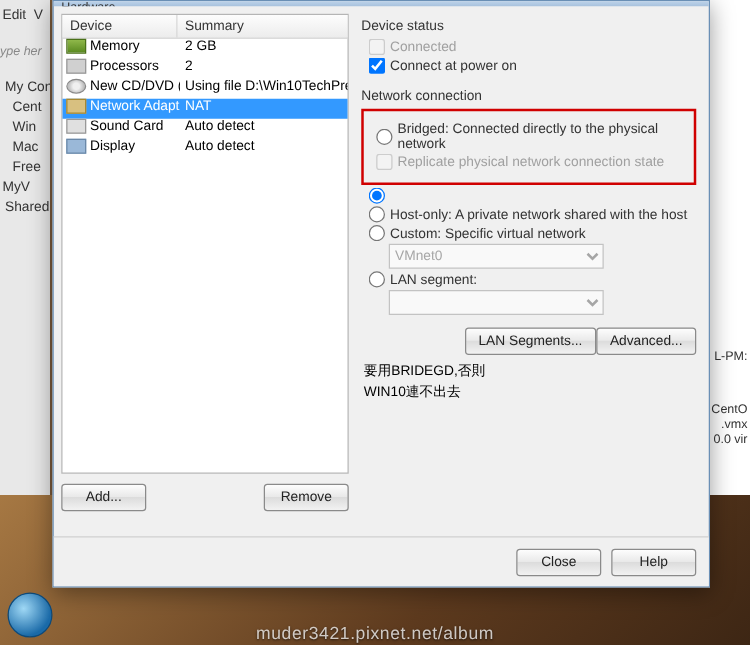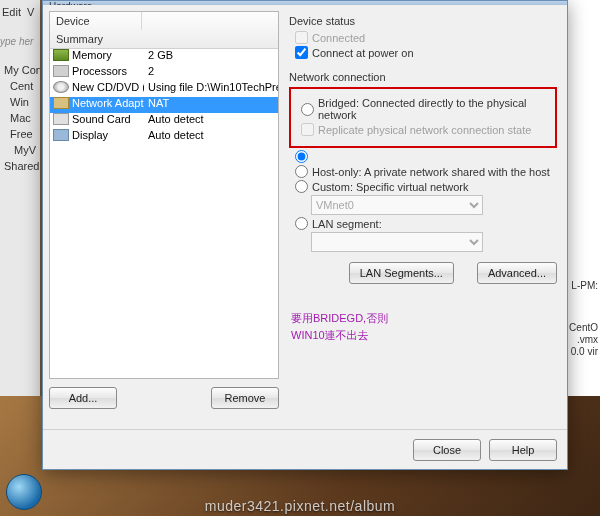--- a/index.html
+++ b/index.html
@@ -18,21 +18,21 @@
   position: absolute; left: 42px; top: 0; width: 526px; height: 470px;
   background: #f0f0f0; border: 1px solid #6a8fb5;
   box-shadow: 0 4px 18px rgba(0,0,0,0.4);
 }
 .titlebar { height: 4px; background: linear-gradient(#bcd2ea, #a8c2dd); overflow: hidden; color: #333; padding: 0 6px; font-size: 10px; }
 .dialog-body { display: flex; height: 410px; padding: 6px; gap: 6px; }
 
 
 .left-panel { width: 230px; display: flex; flex-direction: column; }
 .device-list { flex: 1; background: #fff; border: 1px solid #b5b5b5; }
-.dev-header { display: flex; background: linear-gradient(#fdfdfd, #ececec); border-bottom: 1px solid #d0d0d0; flex-direction: column; }
+.dev-header { display: flex; background: linear-gradient(#fdfdfd, #ececec); border-bottom: 1px solid #d0d0d0; }
 .dev-header span { padding: 3px 6px; font-weight: normal; color: #333; }
 .dev-col1 { width: 92px; border-right: 1px solid #d8d8d8; }
 .dev-row { display: flex; align-items: flex-start; height: 16px; }
 .dev-row .ico { width: 16px; height: 12px; margin: 0 3px; display: inline-block; }
 .dev-row .name { width: 72px; overflow: hidden; white-space: nowrap; }
 .dev-row .summ { flex: 1; overflow: hidden; white-space: nowrap; padding-left: 4px; }
 .dev-row.selected { background: #3399ff; color: #fff; }
 .ico-mem { background: linear-gradient(#8fb84a, #5a8a20); border: 1px solid #4a7018; }
 .ico-cpu { background: #d0d0d0; border: 1px solid #999; }
 .ico-cd  { background: radial-gradient(circle, #f0f0f0 30%, #c0c0c0 70%); border-radius: 50%; border: 1px solid #888; }
@@ -45,22 +45,22 @@
 
 .right-panel { flex: 1; padding: 2px 4px; position: relative; }
 .grp-label { color: #333; margin: 2px 0 4px 0; }
 .chk-row, .rad-row { display: flex; align-items: center; gap: 4px; margin: 2px 0 2px 6px; color: #333; }
 .chk-row input, .rad-row input { margin: 0; }
 .disabled { color: #a0a0a0; }
 .highlight-box { border: 2px solid #d00000; padding: 6px 4px 8px 4px; margin: 2px 0 2px 0; }
 .sub-chk { font-size: 10.5px; }
 .select-row { margin: 2px 0 2px 22px; }
 select.combo { width: 172px; height: 20px; background: #fdfdfd; border: 1px solid #b0b0b0; color: #888; }
-.adv-row { display: flex; justify-content: flex-end; gap: 23px; margin-top: 10px; }
-.annotation { color: #a21caf; font-size: 13px; line-height: 1.5; margin-top: 26px; margin-left: 2px; }
+.adv-row { display: flex; justify-content: flex-end; gap: 0; margin-top: 10px; }
+.annotation { color: #000000; font-size: 13px; line-height: 1.5; margin-top: 5px; margin-left: 2px; }
 
 
 .bottom-bar { position: absolute; bottom: 0; left: 0; right: 0; height: 40px; border-top: 1px solid #d0d0d0; background: #f0f0f0; display: flex; justify-content: flex-end; align-items: center; padding: 0 10px; gap: 8px; }
 
 button.win7 {
   min-width: 68px; height: 22px; padding: 0 10px;
   background: linear-gradient(#fdfdfd, #e8e8e8 49%, #dcdcdc 50%, #f2f2f2);
   border: 1px solid #8a8a8a; border-radius: 3px; color: #222;
   cursor: pointer;
 }
@@ -76,21 +76,21 @@
   <div class="top-edit">
     <span>Edit</span>&nbsp;&nbsp;<span>V</span>
   </div>
   <div class="top-type">ype her</div>
   <div style="height:62px"></div>
   <div class="bg-left-item">My Con</div>
   <div class="bg-left-item" style="padding-left:10px">Cent</div>
   <div class="bg-left-item" style="padding-left:10px">Win</div>
   <div class="bg-left-item" style="padding-left:10px">Mac</div>
   <div class="bg-left-item" style="padding-left:10px">Free</div>
-  <div class="bg-left-item" style="padding-left:14px">MyV</div>
+  <div class="bg-left-item" style="padding-left:2px">MyV</div>
   <div class="bg-left-item">Shared</div>
 </div>
 <div class="bg-right">
   <div class="bg-right-txt" style="top:280px">L-PM:</div>
   <div class="bg-right-txt" style="top:322px">CentO</div>
   <div class="bg-right-txt" style="top:334px">.vmx</div>
   <div class="bg-right-txt" style="top:346px">0.0 vir</div>
 </div>
 <div class="desktop-blur"></div>
 <div class="start-orb"></div>

